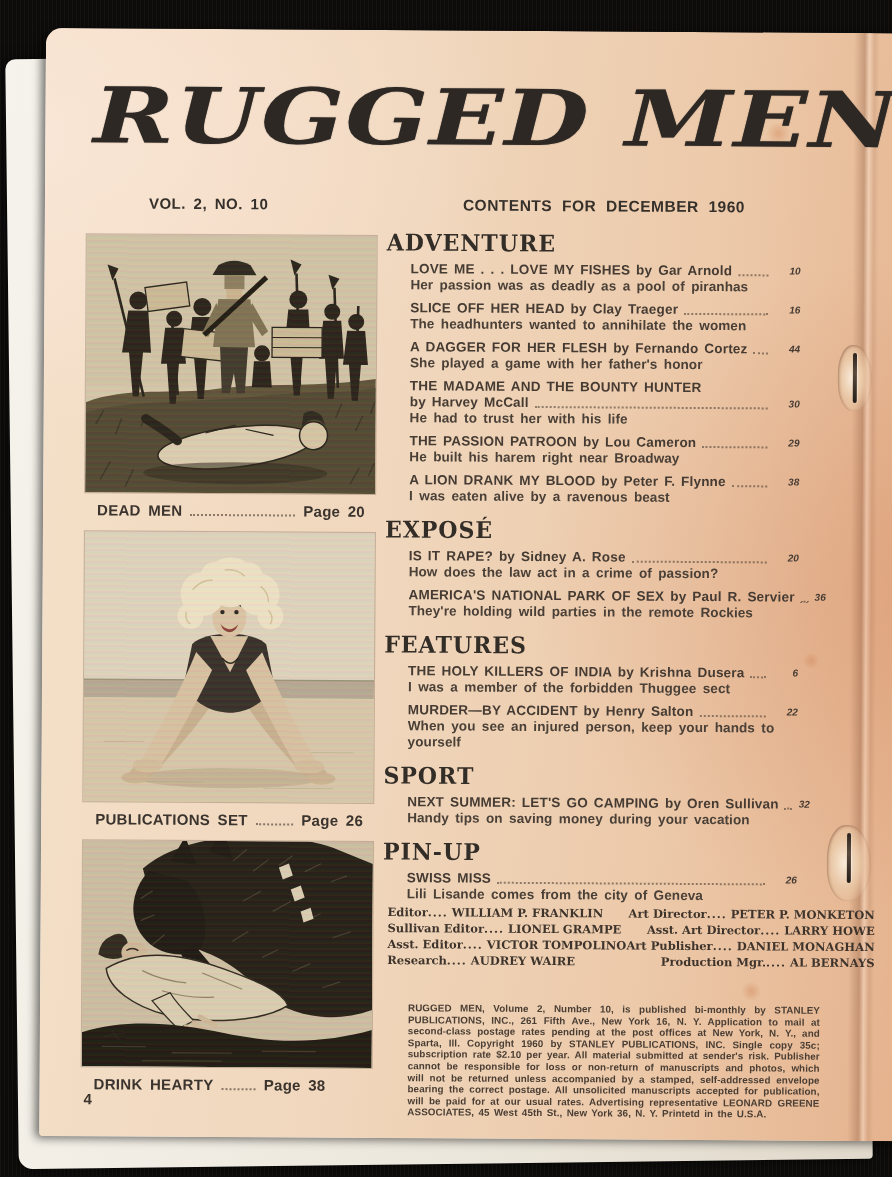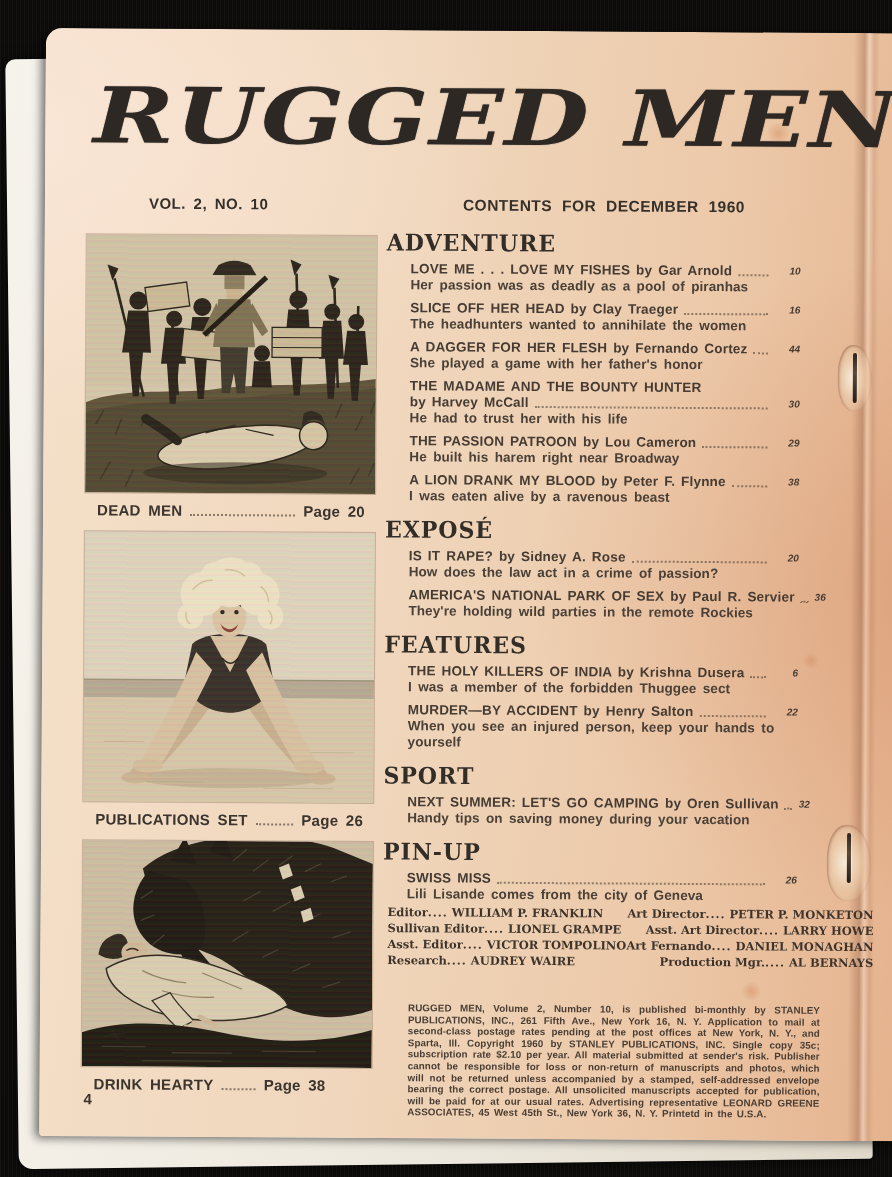--- a/index.html
+++ b/index.html
@@ -474,20 +474,20 @@
 
   <div class="credit-row"><span>Asst. Editor</span><span class="credit-dots">....</span><span>&nbsp;VICTOR TOMPOLINO</span></div>
 
   <div class="credit-row"><span>Research</span><span class="credit-dots">....</span><span>&nbsp;AUDREY WAIRE</span></div>
 </div>
     <div class="credit-col right">
   <div class="credit-row"><span>Art Director</span><span class="credit-dots">....</span><span>&nbsp;PETER P. MONKETON</span></div>
 
   <div class="credit-row"><span>Asst. Art Director</span><span class="credit-dots">....</span><span>&nbsp;LARRY HOWE</span></div>
 
-  <div class="credit-row"><span>Art Fernando</span><span class="credit-dots">....</span><span>&nbsp;DANIEL MONAGHAN</span></div>
+  <div class="credit-row"><span>Art Publisher</span><span class="credit-dots">....</span><span>&nbsp;DANIEL MONAGHAN</span></div>
 
   <div class="credit-row"><span>Production Mgr.</span><span class="credit-dots">....</span><span>&nbsp;AL BERNAYS</span></div>
 </div>
   </div>
 
   <div class="fine-print">RUGGED MEN, Volume 2, Number 10, is published bi-monthly by STANLEY PUBLICATIONS, INC., 261 Fifth Ave., New York 16, N. Y. Application to mail at second-class postage rates pending at the post offices at New York, N. Y., and Sparta, Ill. Copyright 1960 by STANLEY PUBLICATIONS, INC. Single copy 35c; subscription rate $2.10 per year. All material submitted at sender's risk. Publisher cannot be responsible for loss or non-return of manuscripts and photos, which will not be returned unless accompanied by a stamped, self-addressed envelope bearing the correct postage. All unsolicited manuscripts accepted for publication, will be paid for at our usual rates. Advertising representative LEONARD GREENE ASSOCIATES, 45 West 45th St., New York 36, N. Y. Printetd in the U.S.A.</div>
 </div>
 
 </body></html>

